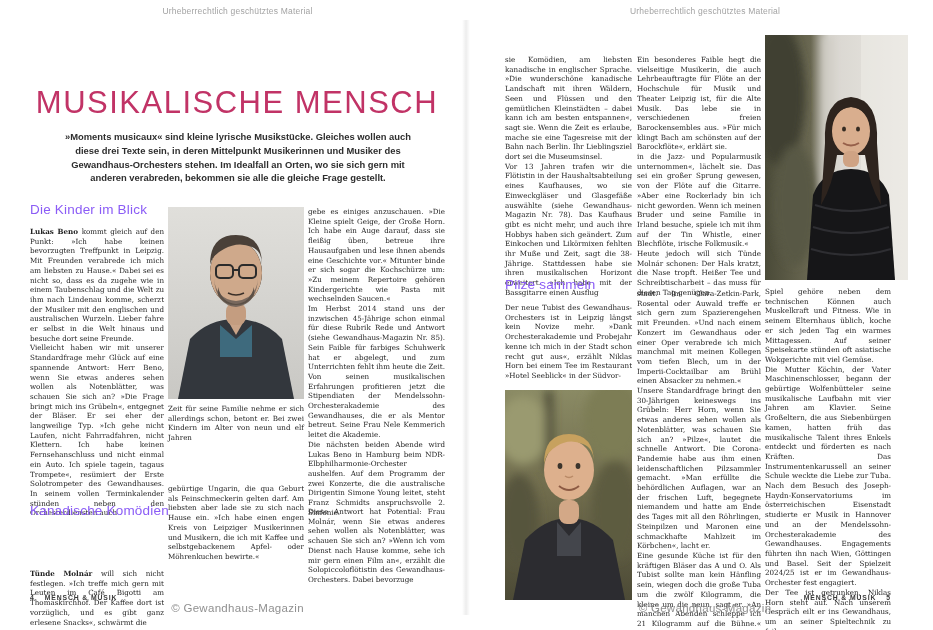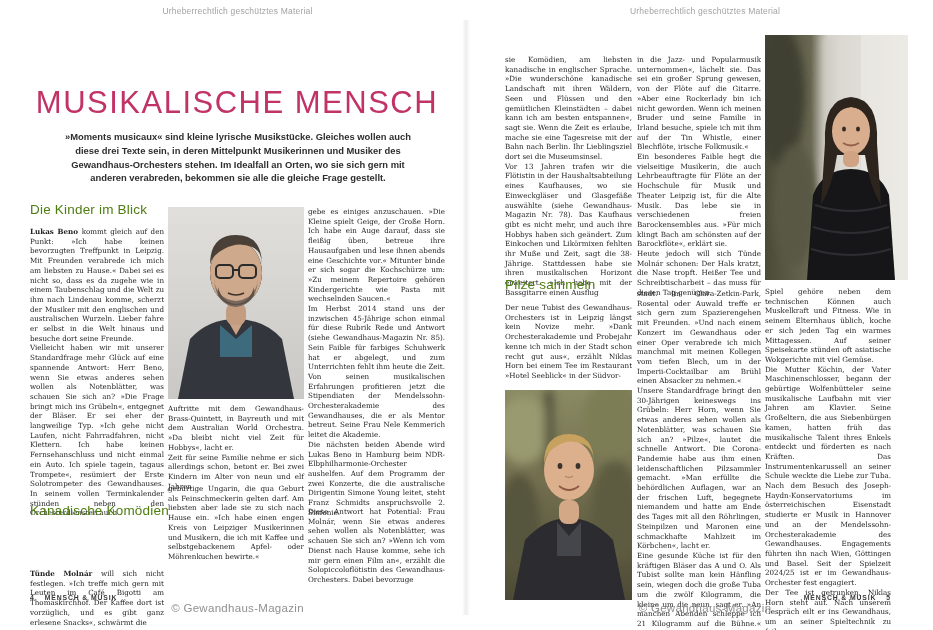--- a/index.html
+++ b/index.html
@@ -16,21 +16,21 @@
   .author{
     font-size:8.5px;font-weight:bold;color:#2a2a2a;text-align:center;letter-spacing:.2px;
   }
   .article-title{
     font-size:31px;font-weight:400;letter-spacing:1.5px;text-align:center;line-height:34px;
   }
   .intro{
     font-size:9.4px;font-weight:bold;color:#2e2e2e;text-align:center;line-height:13.8px;
   }
   .section-heading{
-    font-size:13.5px;font-weight:400;color:#4d7c0f;letter-spacing:.2px;
+    font-size:13.5px;font-weight:400;color:#8b5cf6;letter-spacing:.2px;
   }
   .bodycol{
     font-family:"DejaVu Serif","Liberation Serif",serif;
     font-size:7.15px;line-height:9.7px;text-align:justify;color:#232323;
     hyphens:auto;-webkit-hyphens:auto;
   }
   .bodycol p{margin:0;}
   .bodycol b{font-weight:bold;}
   .photo{overflow:hidden;background:#ddd;}
   .photo svg{display:block;}
@@ -93,21 +93,20 @@
 
       <rect x="48" y="58" width="17" height="13" rx="4" fill="none" stroke="#2b2b2b" stroke-width="2"></rect>
       <rect x="71" y="58" width="17" height="13" rx="4" fill="none" stroke="#2b2b2b" stroke-width="2"></rect>
       <line x1="65" y1="63" x2="71" y2="63" stroke="#2b2b2b" stroke-width="2"></line>
 
       <path d="M60 86 Q68 90 76 86" stroke="#3a2f28" stroke-width="1.4" fill="none"></path>
     </svg>
   </div>
 
   <div class="abs bodycol" style="left:168px;top:404px;width:136px;">
-      <p>Auftritte mit dem Gewandhaus-Brass-Quintett, in Bayreuth und mit dem Australian World Orchestra. »Da bleibt nicht viel Zeit für Hobbys«, lacht er.</p>
       <p>Zeit für seine Familie nehme er sich allerdings schon, betont er. Bei zwei Kindern im Alter von neun und elf Jahren</p>
     </div>
 
   <div class="abs bodycol" style="left:308px;top:207px;width:137px;">
       <p>gebe es einiges anzuschauen. »Die Kleine spielt Geige, der Große Horn. Ich habe ein Auge darauf, dass sie fleißig üben, betreue ihre Hausaufgaben und lese ihnen abends eine Geschichte vor.« Mitunter binde er sich sogar die Kochschürze um: »Zu meinem Repertoire gehören Kindergerichte wie Pasta mit wechselnden Saucen.«</p>
       <p>Im Herbst 2014 stand uns der inzwischen 45-Jährige schon einmal für diese Rubrik Rede und Antwort (siehe Gewandhaus-Magazin Nr. 85). Sein Faible für farbiges Schuhwerk hat er abgelegt, und zum Unterrichten fehlt ihm heute die Zeit. Von seinen musikalischen Erfahrungen profitieren jetzt die Stipendiaten der Mendelssohn-Orchesterakademie des Gewandhauses, die er als Mentor betreut. Seine Frau Nele Kemmerich leitet die Akademie.</p>
       <p>Die nächsten beiden Abende wird Lukas Beno in Hamburg beim NDR-Elbphilharmonie-Orchester aushelfen. Auf dem Programm der zwei Konzerte, die die australische Dirigentin Simone Young leitet, steht Franz Schmidts anspruchsvolle 2. Sinfonie.</p>
     </div>
 
   <div class="abs section-heading" style="left:30px;top:503px;width:220px;">Kanadische Komödien</div>
@@ -174,22 +173,22 @@
       <path d="M39 74 Q39 44 64 44 Q89 44 89 74 Q89 58 78 54 Q64 48 52 56 Q41 62 39 74 Z" fill="#c7a15e"></path>
 
       <ellipse cx="55" cy="76" rx="2.4" ry="3" fill="#3b342c"></ellipse>
       <ellipse cx="73" cy="76" rx="2.4" ry="3" fill="#3b342c"></ellipse>
       <path d="M54 96 Q64 104 74 96" stroke="#8c5a43" stroke-width="2" fill="none"></path>
       <path d="M60 86 Q64 89 68 86" stroke="#b98a67" stroke-width="1.5" fill="none"></path>
     </svg>
   </div>
 
   <div class="abs bodycol" style="left:637px;top:55px;width:124px;">
+      <p>Ein besonderes Faible hegt die vielseitige Musikerin, die auch Lehrbeauftragte für Flöte an der Hochschule für Musik und Theater Leipzig ist, für die Alte Musik. Das lebe sie in verschiedenen freien Barockensembles aus. »Für mich klingt Bach am schönsten auf der Barockflöte«, erklärt sie.</p>
       <p>in die Jazz- und Popularmusik unternommen«, lächelt sie. Das sei ein großer Sprung gewesen, von der Flöte auf die Gitarre. »Aber eine Rockerlady bin ich nicht geworden. Wenn ich meinen Bruder und seine Familie in Irland besuche, spiele ich mit ihm auf der Tin Whistle, einer Blechflöte, irische Folkmusik.«</p>
-      <p>Ein besonderes Faible hegt die vielseitige Musikerin, die auch Lehrbeauftragte für Flöte an der Hochschule für Musik und Theater Leipzig ist, für die Alte Musik. Das lebe sie in verschiedenen freien Barockensembles aus. »Für mich klingt Bach am schönsten auf der Barockflöte«, erklärt sie.</p>
       <p>Heute jedoch will sich Tünde Molnár schonen: Der Hals kratzt, die Nase tropft. Heißer Tee und Schreibtischarbeit – das muss für diesen Tag genügen.</p>
     </div>
 
   <div class="abs bodycol" style="left:637px;top:289px;width:124px;">
       <p>stadt. Im Clara-Zetkin-Park, Rosental oder Auwald treffe er sich gern zum Spazierengehen mit Freunden. »Und nach einem Konzert im Gewandhaus oder einer Oper verabrede ich mich manchmal mit meinen Kollegen vom tiefen Blech, um in der Imperii-Cocktailbar am Brühl einen Absacker zu nehmen.«</p>
       <p>Unsere Standardfrage bringt den 30-Jährigen keineswegs ins Grübeln: Herr Horn, wenn Sie etwas anderes sehen wollen als Notenblätter, was schauen Sie sich an? »Pilze«, lautet die schnelle Antwort. Die Corona-Pandemie habe aus ihm einen leidenschaftlichen Pilzsammler gemacht. »Man erfüllte die behördlichen Auflagen, war an der frischen Luft, begegnete niemandem und hatte am Ende des Tages mit all den Röhrlingen, Steinpilzen und Maronen eine schmackhafte Mahlzeit im Körbchen«, lacht er.</p>
       <p>Eine gesunde Küche ist für den kräftigen Bläser das A und O. Als Tubist sollte man kein Hänfling sein, wiegen doch die große Tuba um die zwölf Kilogramm, die kleine um die neun, sagt er. »An manchen Abenden schleppe ich 21 Kilogramm auf die Bühne.« Zum</p>
     </div>
 
   <div class="abs photo" style="left:765px;top:35px;width:143px;height:245px;">

